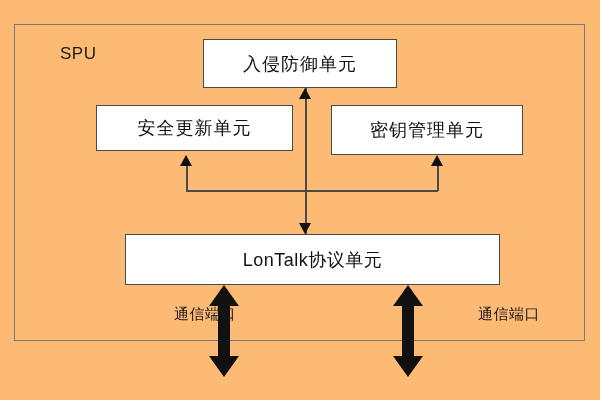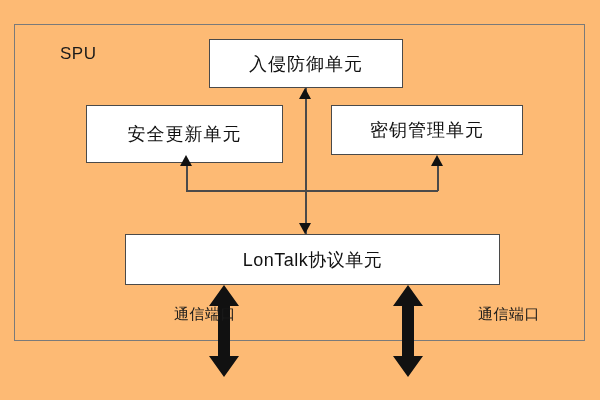--- a/index.html
+++ b/index.html
@@ -44,22 +44,22 @@
     display: flex;
     align-items: center;
     justify-content: center;
     color: #111111;
     white-space: nowrap;
   }
   .unit-box .unit-label {
     font-size: 18px;
     letter-spacing: 1px;
   }
-  #box-ips   { left: 209px; top: 39px;  width: 194px; height: 49px; }
-  #box-secup { left: 86px;  top: 105px; width: 197px; height: 58px; }
+  #box-ips   { left: 203px; top: 39px;  width: 194px; height: 49px; }
+  #box-secup { left: 96px;  top: 105px; width: 197px; height: 46px; }
   #box-key   { left: 331px; top: 105px; width: 192px; height: 50px; }
   #box-lontalk { left: 125px; top: 234px; width: 375px; height: 51px; }
   #box-lontalk .unit-label { font-size: 18px; letter-spacing: 0.5px; }
 
   
   .vline {
     position: absolute;
     width: 1.5px;
     background: #4a4a4a;
   }

